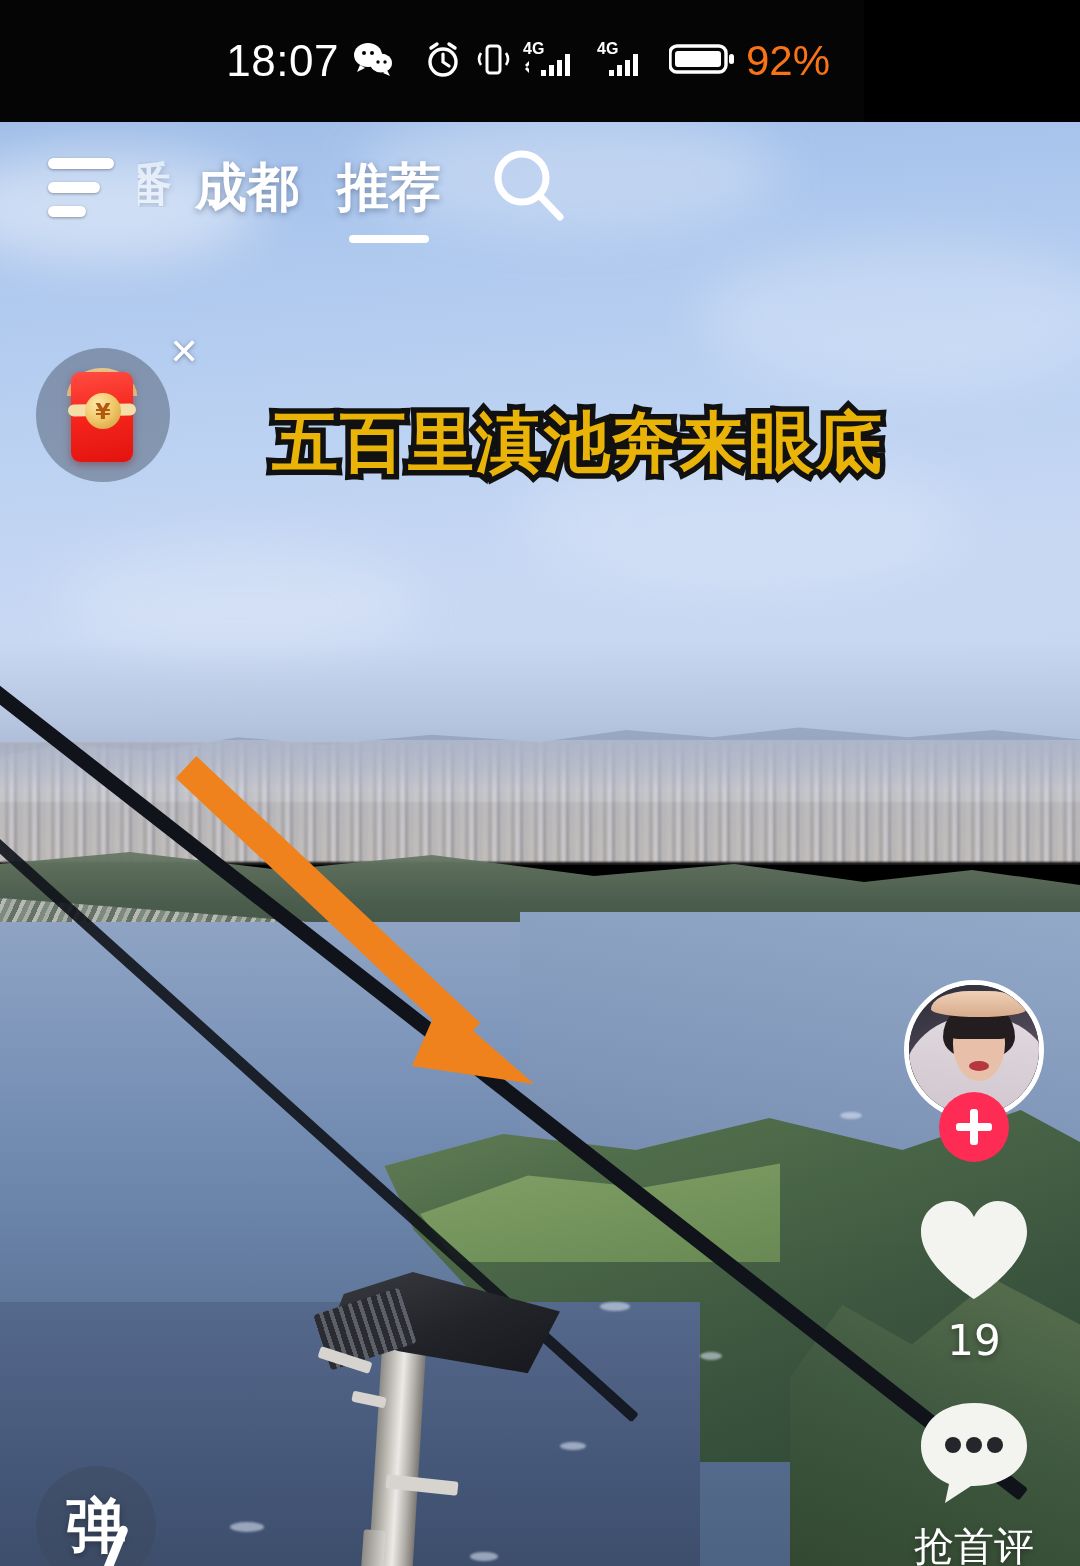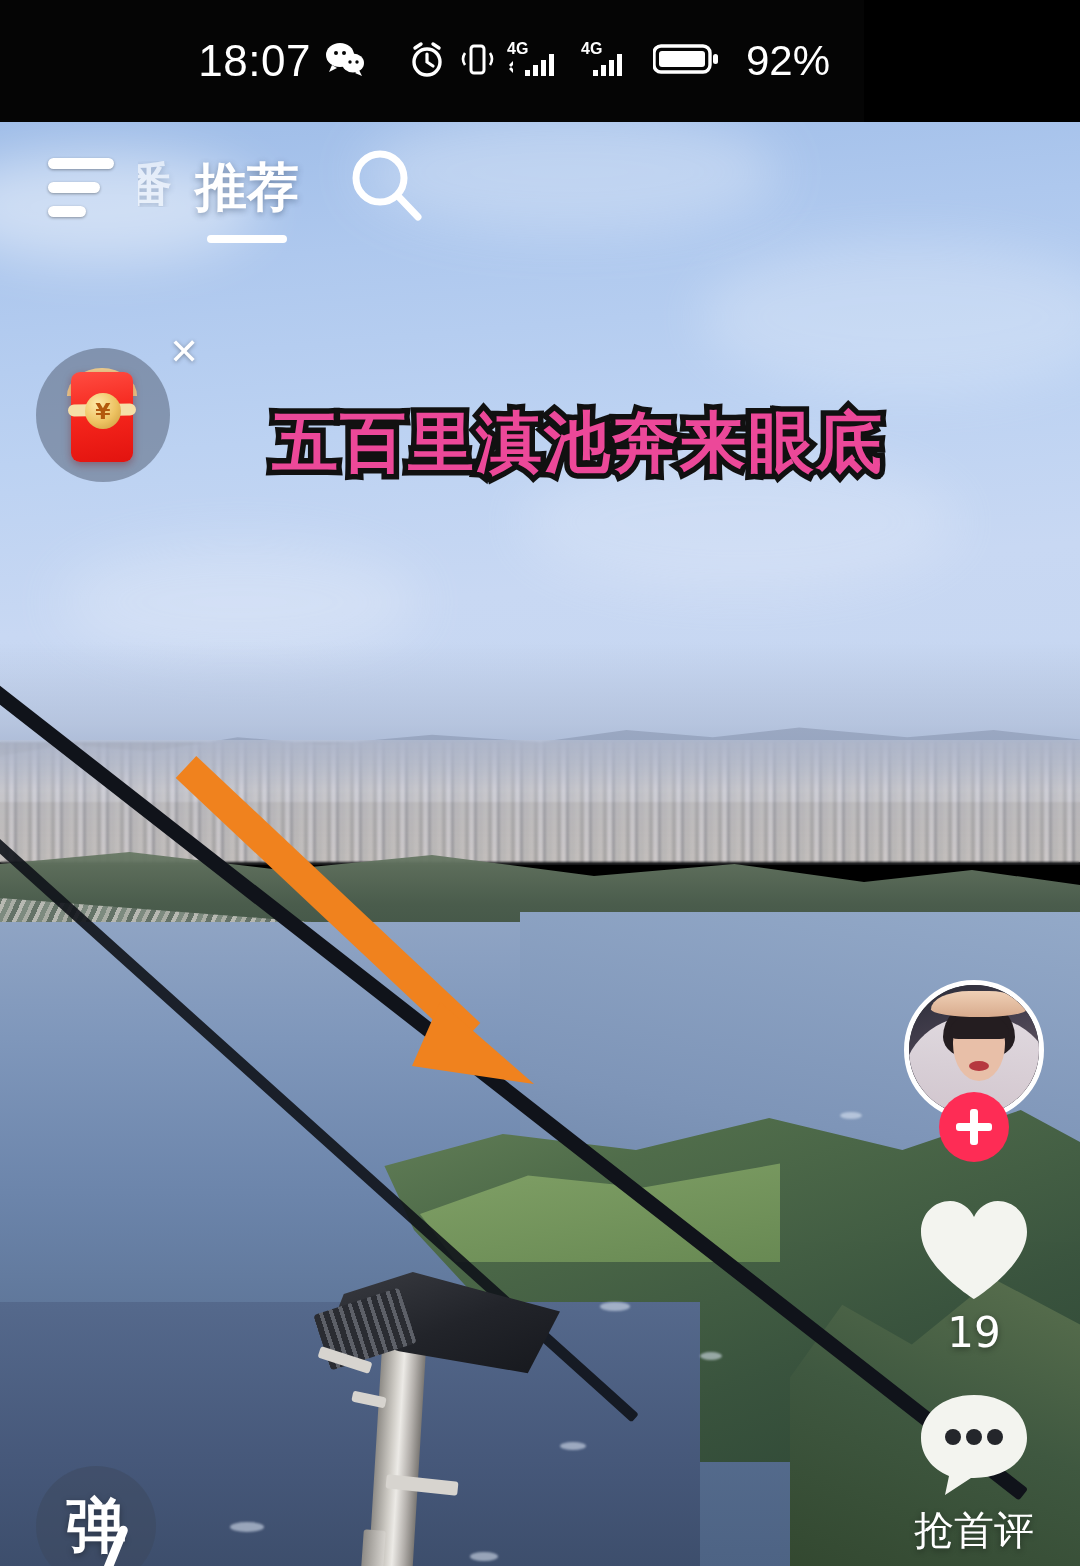--- a/index.html
+++ b/index.html
@@ -18,38 +18,37 @@
     background: #000;
   }
 
   
   #status-bar {
     position: absolute; left: 0; top: 0;
     width: 864px; height: 122px;
     background: #050505;
     display: flex; align-items: center;
     z-index: 60;
-    gap: 12px;
   }
   .sb-left { flex: 1; }
   .sb-center {
     display: flex; align-items: center; gap: 14px;
     transform: translateX(-30px);
   }
   .sb-time {
     color: #fff; font-size: 44px; letter-spacing: 0.5px;
     font-family: "Liberation Sans", sans-serif;
   }
   .sb-right {
     flex: 1; display: flex; align-items: center;
     justify-content: flex-end; gap: 10px;
     padding-right: 34px;
   }
   .sb-battery-text {
-    color: #ffffff; font-size: 42px; margin-left: 17px;
+    color: #f97316; font-size: 42px; margin-left: 1px;
   }
   .icon-wechat { display:block; }
   .sb-icon { display: block; }
 
   
   #video-bg {
     position: absolute; left: 0; top: 122px;
     width: 1080px; height: 1444px;
     overflow: hidden;
   }
@@ -293,21 +292,21 @@
     text-shadow: 0 1px 4px rgba(0,0,0,0.35);
     z-index: 36;
     font-family: "DejaVu Sans", sans-serif;
   }
 
   
   #video-caption {
     position: absolute; left: 272px; top: 398px;
     font-size: 66px;
     font-weight: bold;
-    color: #ec4899;
+    color: #eab308;
     letter-spacing: 2px;
     z-index: 30;
     font-family: "DejaVu Sans", "Liberation Sans", sans-serif;
     -webkit-text-stroke: 11px #111;
     paint-order: stroke fill;
     text-shadow: 0 0 1px #111;
   }
 
   
   #action-rail {
@@ -368,21 +367,21 @@
     content: ""; position: absolute; background: #fff; border-radius: 3px;
   }
   .follow-btn .plus::before { left: 0; top: 14px; width: 36px; height: 8px; }
   .follow-btn .plus::after { left: 14px; top: 0; width: 8px; height: 36px; }
 
   .rail-item {
     display: flex; flex-direction: column; align-items: center;
     margin-top: 34px;
   }
   .rail-label {
-    color: #fff; font-size: 42px; margin-top: 0;
+    color: #fff; font-size: 42px; margin-top: 8px;
     text-shadow: 0 2px 6px rgba(0,0,0,0.4);
     font-family: "DejaVu Sans", "Liberation Sans", sans-serif;
   }
   .rail-label.cn { font-size: 40px; }
 
   
   #danmaku-toggle {
     position: absolute; left: 36px; top: 1466px;
     width: 120px; height: 120px;
     border-radius: 50%;
@@ -518,20 +517,21 @@
 
   <div id="nav-bar">
     <div id="hamburger">
       <span></span>
       <span></span>
       <span></span>
     </div>
 
     <div id="tabs">
       <div class="tab clipped">番</div>
+      <div class="tab">成都</div>
       <div class="tab active">
         <span>推荐</span>
         <span class="tab-underline"></span>
       </div>
     </div>
 
     <div id="search-btn">
       <svg width="86" height="86" viewBox="0 0 86 86">
         <circle cx="36" cy="34" r="24" fill="none" stroke="#fff" stroke-width="7"></circle>
         <line x1="54" y1="52" x2="74" y2="73" stroke="#fff" stroke-width="7" stroke-linecap="round"></line>

